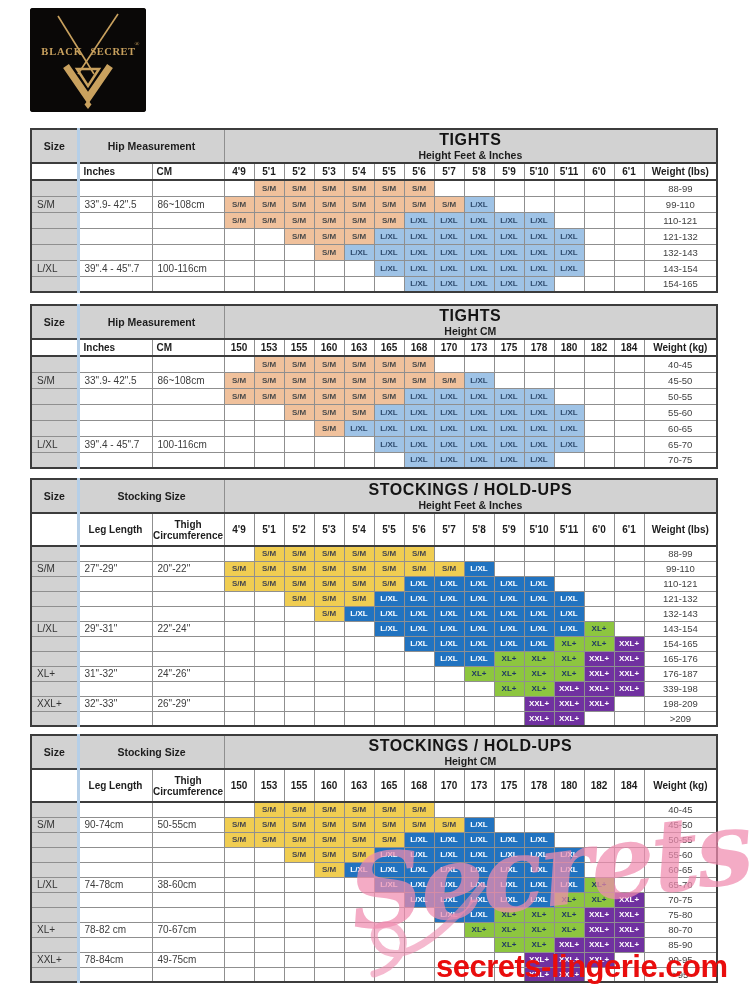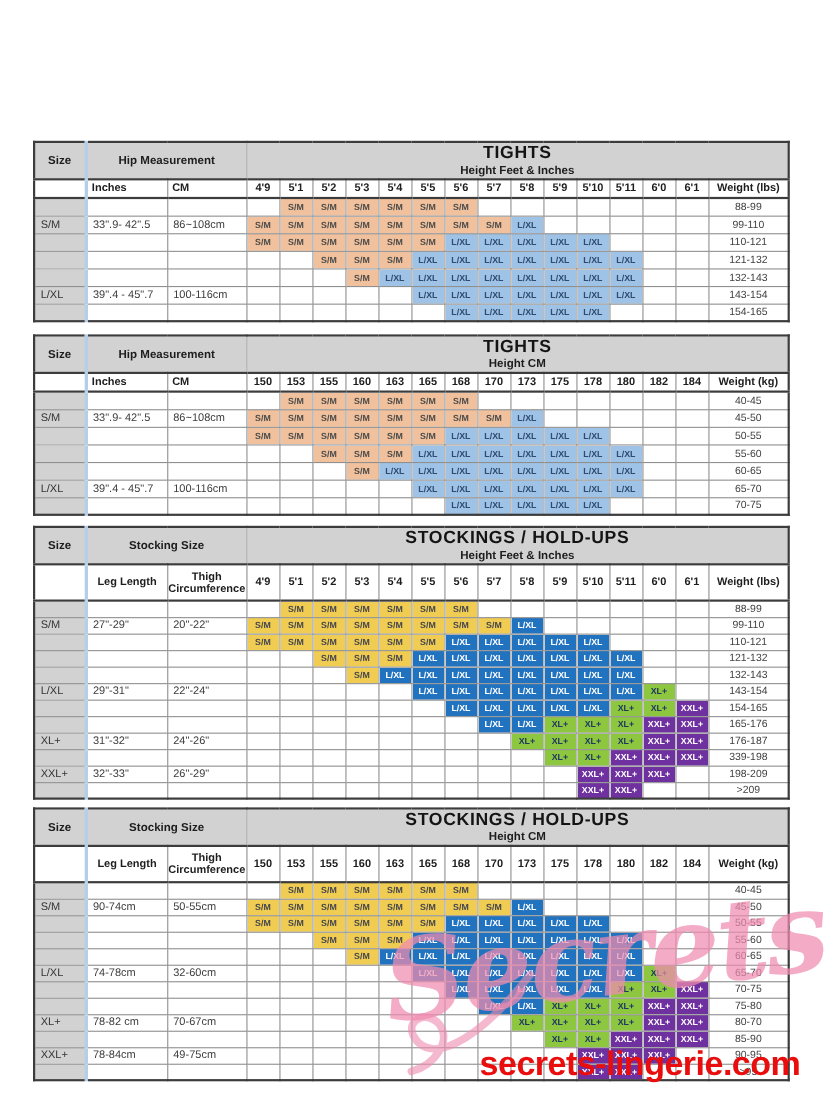--- a/index.html
+++ b/index.html
@@ -48,20 +48,33 @@
         opacity:.72;transform:rotate(-7deg);pointer-events:none;z-index:5;line-height:1;}
   .wm-swirl{position:absolute;left:362px;top:880px;z-index:5;opacity:.6;pointer-events:none;}
   .wm-url{position:absolute;left:436px;top:950px;font-size:31px;font-weight:bold;
         letter-spacing:-.5px;color:var(--url-red,#e90d0d);z-index:6;line-height:1.1;}
 </style>
 </head>
 <body>
 
 <div class="page">
 
+  <div class="logo">
+    <svg viewBox="0 0 116 104">
+      <rect x="0" y="0" width="116" height="104" rx="3" fill="var(--logo-bg,#0a0807)"></rect>
+      <line x1="28" y1="8" x2="64" y2="66" stroke="currentColor" stroke-width="1.6"></line>
+      <line x1="88" y1="6" x2="48" y2="66" stroke="currentColor" stroke-width="1.6"></line>
+      <text x="32" y="47" text-anchor="middle" font-family="Liberation Serif, serif" font-size="10.5" font-weight="bold" fill="currentColor" letter-spacing="0.8">BLACK</text>
+      <text x="83" y="47" text-anchor="middle" font-family="Liberation Serif, serif" font-size="10.5" font-weight="bold" fill="currentColor" letter-spacing="0.5">SECRET</text>
+      <text x="107" y="38" text-anchor="middle" font-family="Liberation Serif, serif" font-size="6.5" fill="currentColor">®</text>
+      <polyline points="36,58 58,90 80,58" fill="none" stroke="currentColor" stroke-width="7"></polyline>
+      <polygon points="47,61 69,61 58,78" fill="none" stroke="currentColor" stroke-width="2.5"></polygon>
+      <path d="M58 92 l3.5 4.5 -3.5 4.5 -3.5 -4.5 z" fill="currentColor"></path>
+    </svg>
+  </div>
 
   <div class="tbl-slot" style="top: 128px;">
       <table class="sheet t-tights">
         <colgroup>
           <col style="width: 47px;">
           <col style="width: 74px;">
           <col style="width: 72px;">
           <col style="width: 30px;">
           <col style="width: 30px;">
           <col style="width: 30px;">
@@ -893,21 +906,21 @@
             <td class="fit chip-stock-lxl">L/XL</td>
             <td class="fit chip-stock-lxl">L/XL</td>
             <td class="fit chip-stock-lxl">L/XL</td>
             <td class="fit"></td>
             <td class="fit"></td>
             <td class="w">60-65</td>
           </tr>
           <tr>
             <td class="sz size-strip">L/XL</td>
             <td class="m">74-78cm</td>
-            <td class="m">32-60cm</td>
+            <td class="m">38-60cm</td>
             <td class="fit"></td>
             <td class="fit"></td>
             <td class="fit"></td>
             <td class="fit"></td>
             <td class="fit"></td>
             <td class="fit chip-stock-lxl">L/XL</td>
             <td class="fit chip-stock-lxl">L/XL</td>
             <td class="fit chip-stock-lxl">L/XL</td>
             <td class="fit chip-stock-lxl">L/XL</td>
             <td class="fit chip-stock-lxl">L/XL</td>

